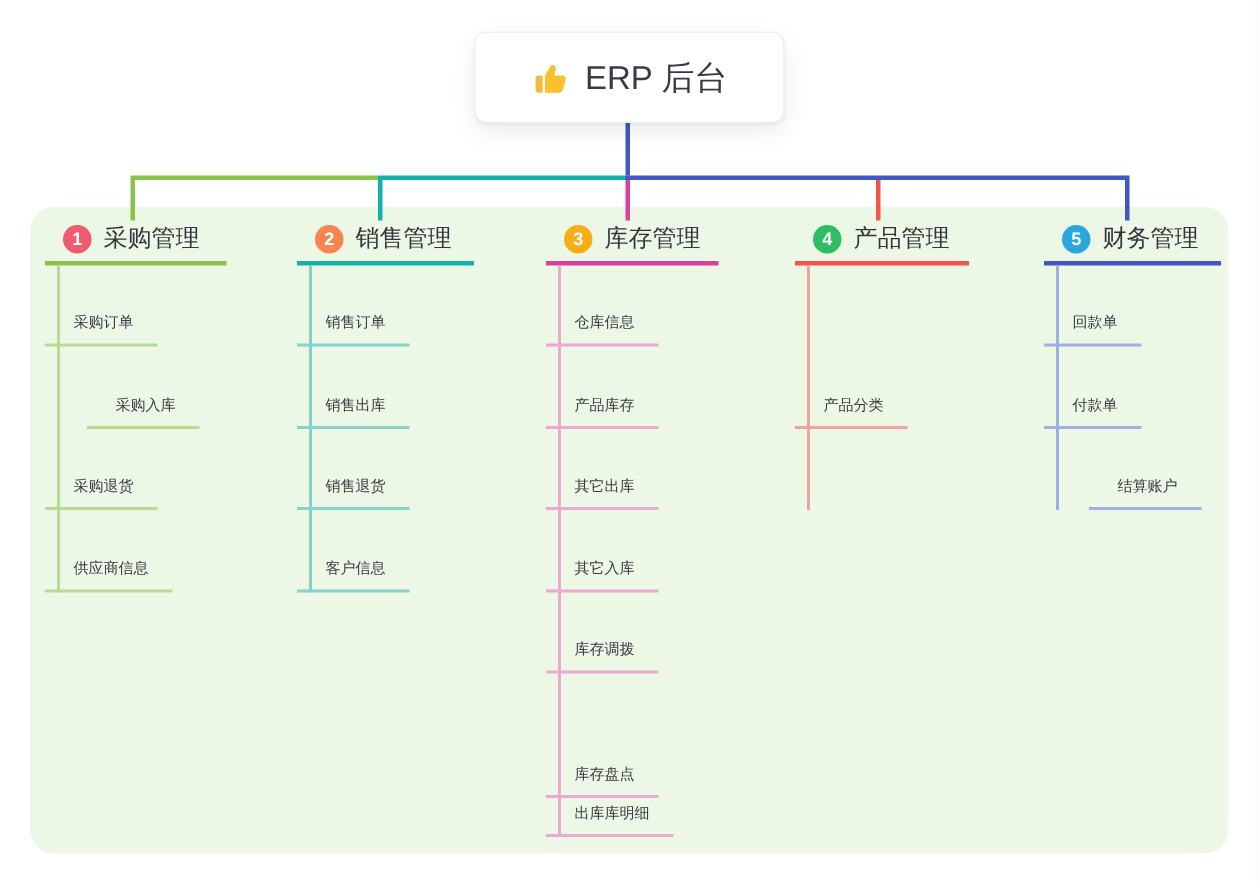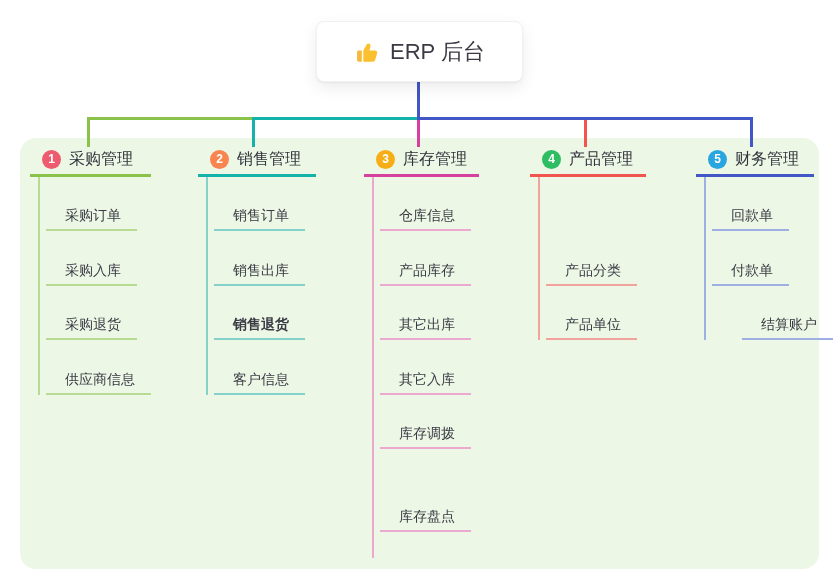--- a/index.html
+++ b/index.html
@@ -41,23 +41,23 @@
   }
   .badge{
     width:19px;height:19px;border-radius:50%;
     color:#fff;font-size:12px;font-weight:bold;
     display:flex;align-items:center;justify-content:center;
     flex:0 0 19px;line-height:1;
   }
   .title-underline{position:absolute;left:0;top:27px;height:3px;}
   .branch-vline{position:absolute;left:8px;top:30px;width:2px;}
   .child-node{
-    position:absolute;left:16px;
+    position:absolute;left:0;
     display:inline-block;white-space:nowrap;
-    font-size:14px;line-height:17px;color:#3a3a44;
+    font-size:10px;line-height:17px;color:#3a3a44;
     padding:0 16px 5px 19px;
   }
 </style>
 </head>
 <body style="background: rgb(255, 255, 255);">
 
 <div id="stage">
 
   <div id="panel" style="background: rgb(236, 247, 229);"></div>
 
@@ -85,59 +85,59 @@
 
   <div id="branches">
       <div class="branch-col" style="left: 30px; top: 147px;">
         <div class="branch-head">
           <span class="badge" style="background: rgb(238, 91, 110);">1</span>
           <span>采购管理</span>
         </div>
         <div class="title-underline" style="width: 121px; background: rgb(139, 195, 74);"></div>
         <div class="branch-vline" style="height: 217.5px; background: rgb(183, 219, 146);"></div>
         <div class="child-node" style="top: 60px; border-bottom: 2px solid rgb(183, 219, 146);">采购订单</div>
-        <div class="child-node" style="top: 114.5px; border-bottom: 2px solid rgb(183, 219, 146);">采购入库</div>
+        <div class="child-node" style="top: 114.5px; border-bottom: 2px solid rgb(183, 219, 146); margin-left: 28px;">采购入库</div>
         <div class="child-node" style="top: 169px; border-bottom: 2px solid rgb(183, 219, 146);">采购退货</div>
         <div class="child-node" style="top: 223.5px; border-bottom: 2px solid rgb(183, 219, 146);">供应商信息</div>
       </div>
       <div class="branch-col" style="left: 198px; top: 147px;">
         <div class="branch-head">
           <span class="badge" style="background: rgb(248, 132, 79);">2</span>
           <span>销售管理</span>
         </div>
         <div class="title-underline" style="width: 118px; background: rgb(19, 179, 169);"></div>
         <div class="branch-vline" style="height: 217.5px; background: rgb(132, 210, 203);"></div>
         <div class="child-node" style="top: 60px; border-bottom: 2px solid rgb(132, 210, 203);">销售订单</div>
         <div class="child-node" style="top: 114.5px; border-bottom: 2px solid rgb(132, 210, 203);">销售出库</div>
-        <div class="child-node" style="top: 169px; border-bottom: 2px solid rgb(132, 210, 203); font-weight: bold;">销售退货</div>
+        <div class="child-node" style="top: 169px; border-bottom: 2px solid rgb(132, 210, 203);">销售退货</div>
         <div class="child-node" style="top: 223.5px; border-bottom: 2px solid rgb(132, 210, 203);">客户信息</div>
       </div>
       <div class="branch-col" style="left: 364px; top: 147px;">
         <div class="branch-head">
           <span class="badge" style="background: rgb(247, 174, 22);">3</span>
           <span>库存管理</span>
         </div>
         <div class="title-underline" style="width: 115px; background: rgb(214, 64, 158);"></div>
         <div class="branch-vline" style="height: 381px; background: rgb(236, 168, 207);"></div>
         <div class="child-node" style="top: 60px; border-bottom: 2px solid rgb(236, 168, 207);">仓库信息</div>
         <div class="child-node" style="top: 114.5px; border-bottom: 2px solid rgb(236, 168, 207);">产品库存</div>
         <div class="child-node" style="top: 169px; border-bottom: 2px solid rgb(236, 168, 207);">其它出库</div>
         <div class="child-node" style="top: 223.5px; border-bottom: 2px solid rgb(236, 168, 207);">其它入库</div>
         <div class="child-node" style="top: 278px; border-bottom: 2px solid rgb(236, 168, 207);">库存调拨</div>
         <div class="child-node" style="top: 332.5px; border-bottom: 2px solid rgb(236, 168, 207); margin-top: 28px;">库存盘点</div>
+        <div class="child-node" style="top: 387px; border-bottom: 2px solid rgb(236, 168, 207);">出库库明细</div>
       </div>
       <div class="branch-col" style="left: 530px; top: 147px;">
         <div class="branch-head">
           <span class="badge" style="background: rgb(46, 189, 98);">4</span>
           <span>产品管理</span>
         </div>
         <div class="title-underline" style="width: 116px; background: rgb(242, 84, 78);"></div>
         <div class="branch-vline" style="height: 163px; background: rgb(243, 163, 157);"></div>
         <div class="child-node" style="top: 114.5px; border-bottom: 2px solid rgb(243, 163, 157);">产品分类</div>
-        <div class="child-node" style="top: 169px; border-bottom: 2px solid rgb(243, 163, 157);">产品单位</div>
       </div>
       <div class="branch-col" style="left: 696px; top: 147px;">
         <div class="branch-head">
           <span class="badge" style="background: rgb(41, 166, 224);">5</span>
           <span>财务管理</span>
         </div>
         <div class="title-underline" style="width: 118px; background: rgb(66, 86, 197);"></div>
         <div class="branch-vline" style="height: 163px; background: rgb(157, 175, 227);"></div>
         <div class="child-node" style="top: 60px; border-bottom: 2px solid rgb(157, 175, 227);">回款单</div>
         <div class="child-node" style="top: 114.5px; border-bottom: 2px solid rgb(157, 175, 227);">付款单</div>

